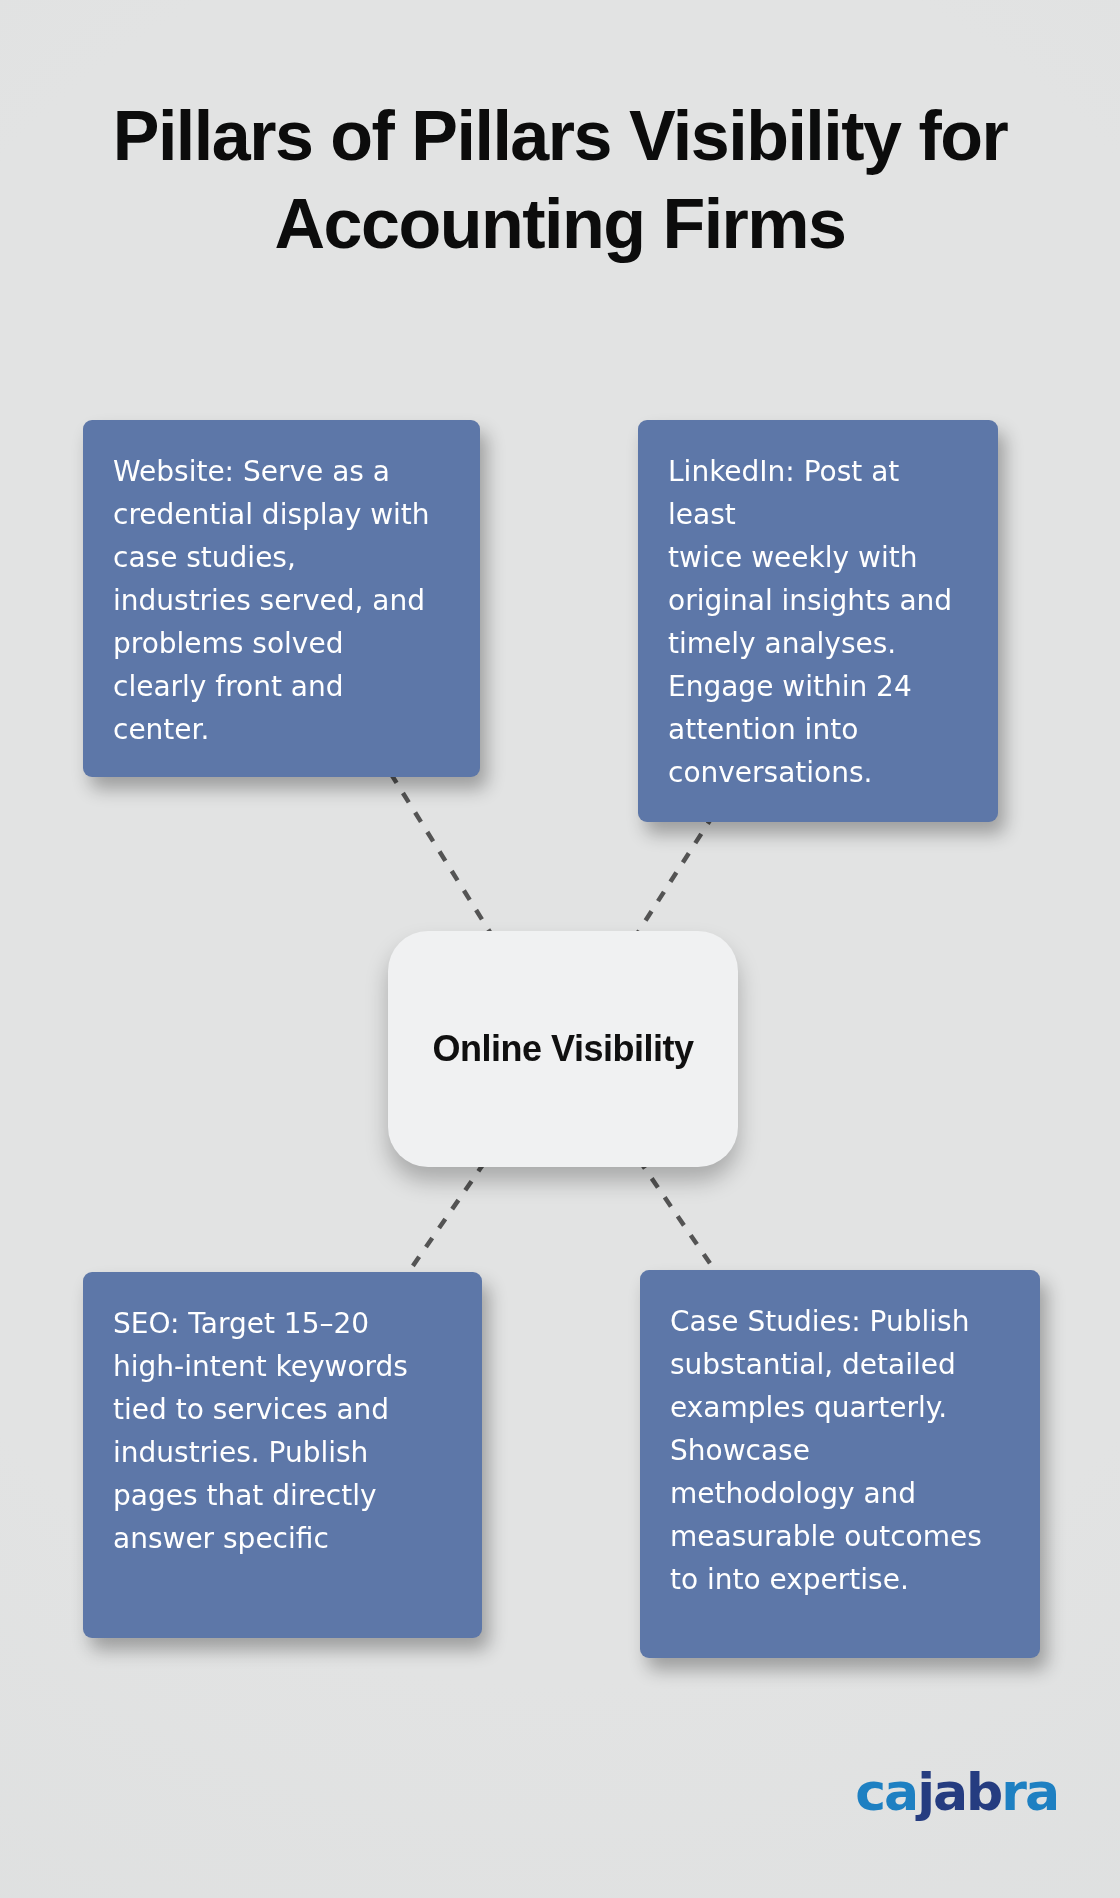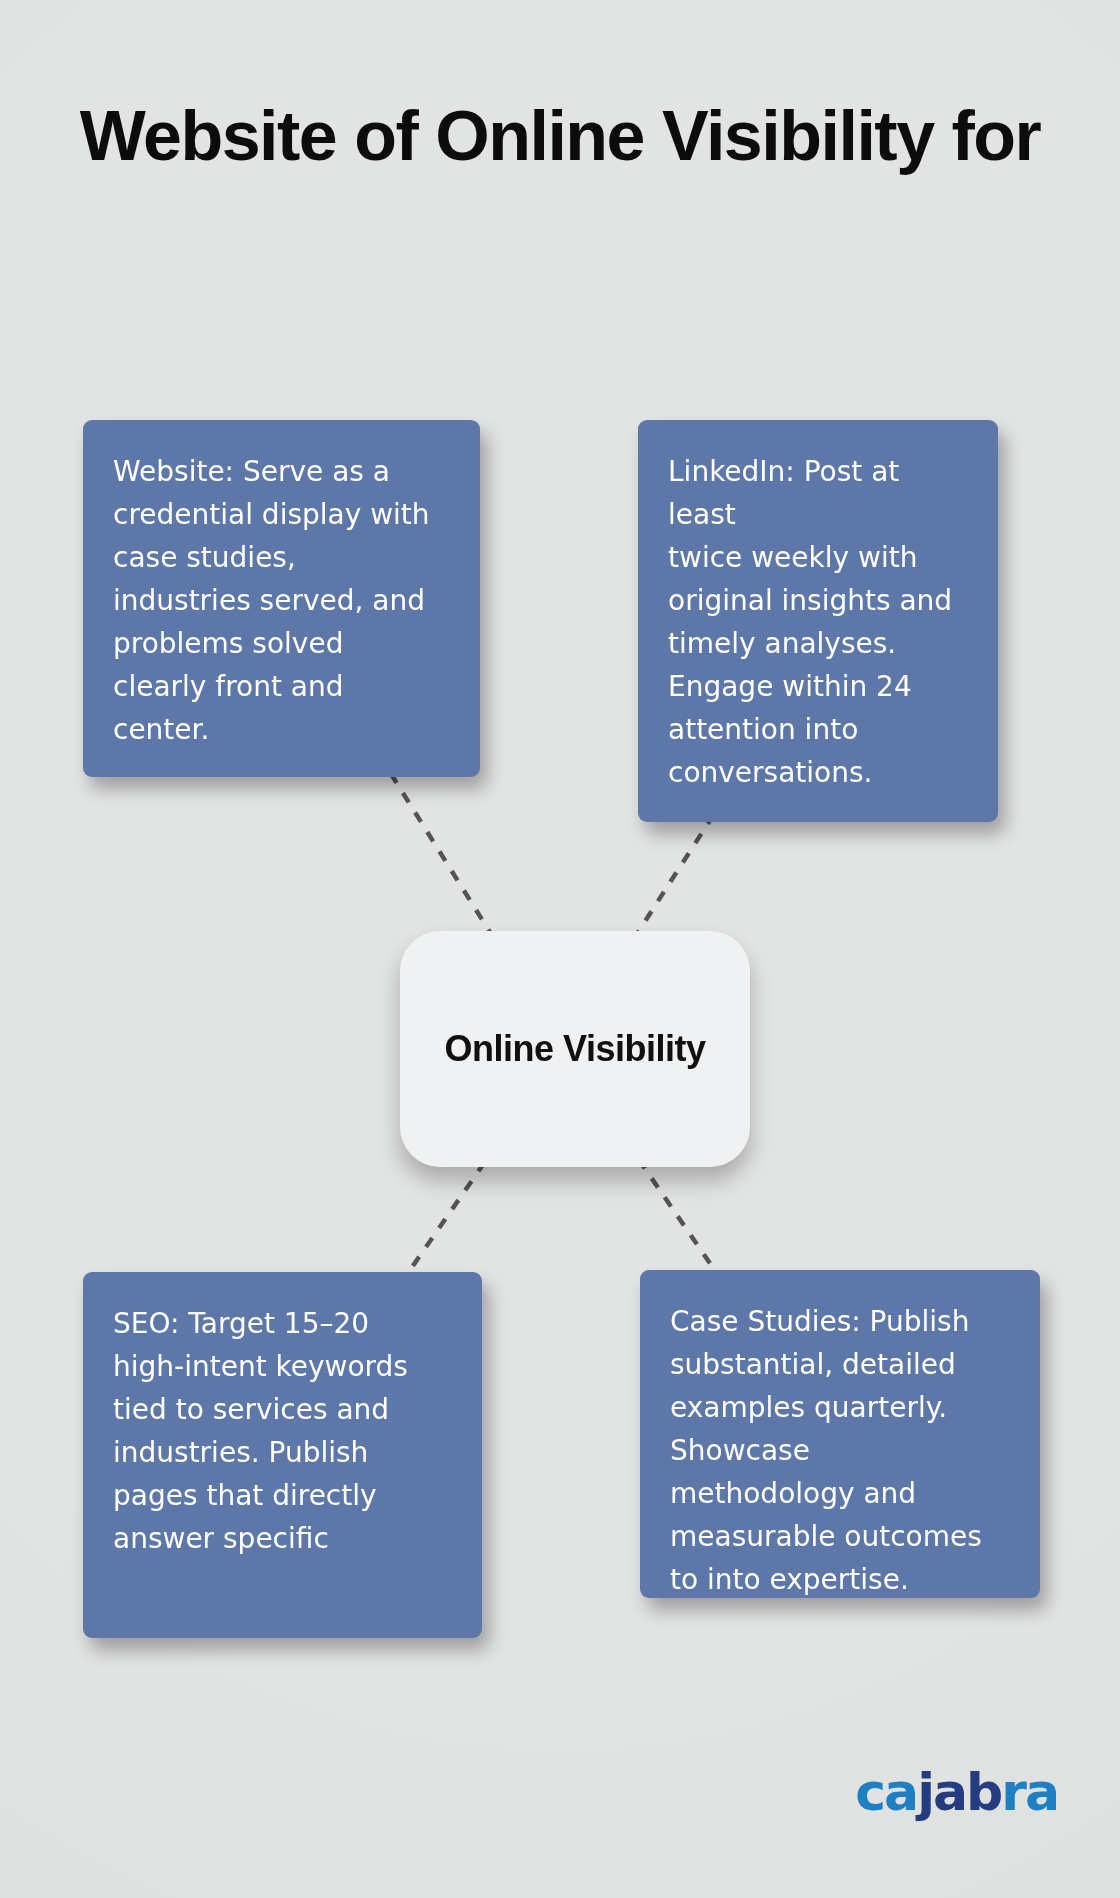--- a/index.html
+++ b/index.html
@@ -45,58 +45,58 @@
     border-radius: 9px;
     box-shadow: 7px 12px 18px rgba(0,0,0,0.30);
     color: #ffffff;
     font-size: 28px;
     line-height: 43px;
     padding: 30px 30px;
   }
   .node-website  { left: 83px;  top: 420px;  width: 397px; height: 357px; }
   .node-linkedin { left: 638px; top: 420px;  width: 360px; height: 402px; }
   .node-seo      { left: 83px;  top: 1272px; width: 399px; height: 366px; }
-  .node-case     { left: 640px; top: 1270px; width: 400px; height: 328px; }
+  .node-case     { left: 640px; top: 1270px; width: 400px; height: 388px; }
   .center-node {
     position: absolute;
     left: 388px;
     top: 931px;
     width: 350px;
     height: 236px;
     background: #f0f1f2;
     border-radius: 40px;
     box-shadow: 0 14px 22px rgba(0,0,0,0.25);
     display: flex;
     align-items: center;
     justify-content: center;
     font-family: "Liberation Sans", sans-serif;
     font-weight: 700;
     font-size: 36px;
     letter-spacing: -0.5px;
     color: #101010;
-    margin-left: 12px;
   }
   .logo {
     position: absolute;
     top: 1766px;
     right: 62px;
     font-family: "DejaVu Sans", sans-serif;
     font-weight: 700;
     font-size: 52px;
     letter-spacing: -2px;
     line-height: 1;
   }
 </style>
 </head>
 <body>
 
 <div class="canvas">
 
   <header class="title">
-    <div>Website of Online Visibility for</div>
+    <div>Pillars of Pillars Visibility for</div>
+    <div>Accounting Firms</div>
   </header>
 
   <svg class="connectors" width="1120" height="1898" viewBox="0 0 1120 1898">
     <line x1="281" y1="598" x2="563" y2="1049"></line>
     <line x1="838" y1="621" x2="563" y2="1049"></line>
     <line x1="282" y1="1455" x2="563" y2="1049"></line>
     <line x1="840" y1="1453" x2="563" y2="1049"></line>
   </svg>
 
   <section class="node node-website">

